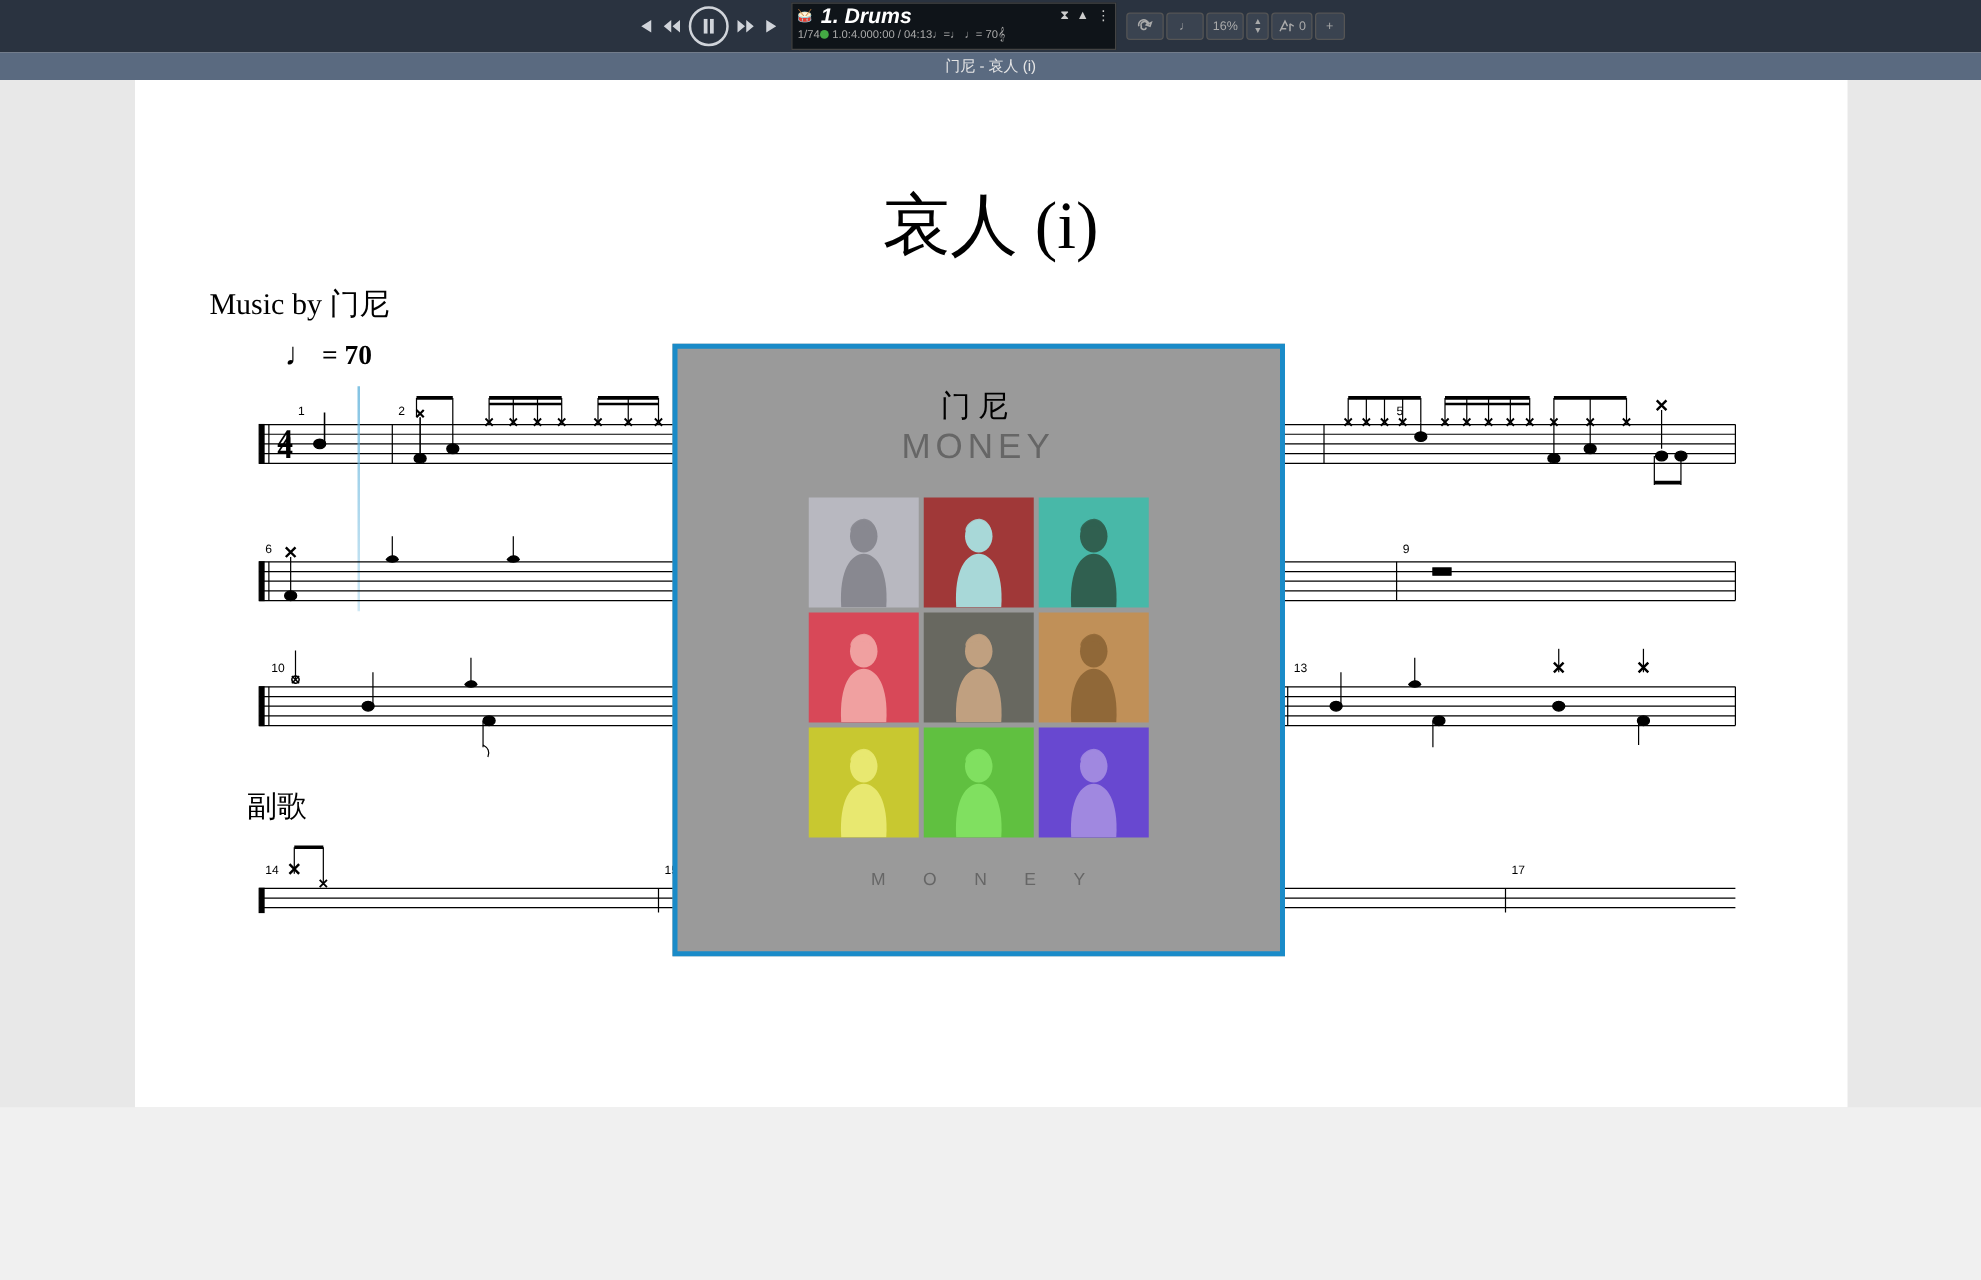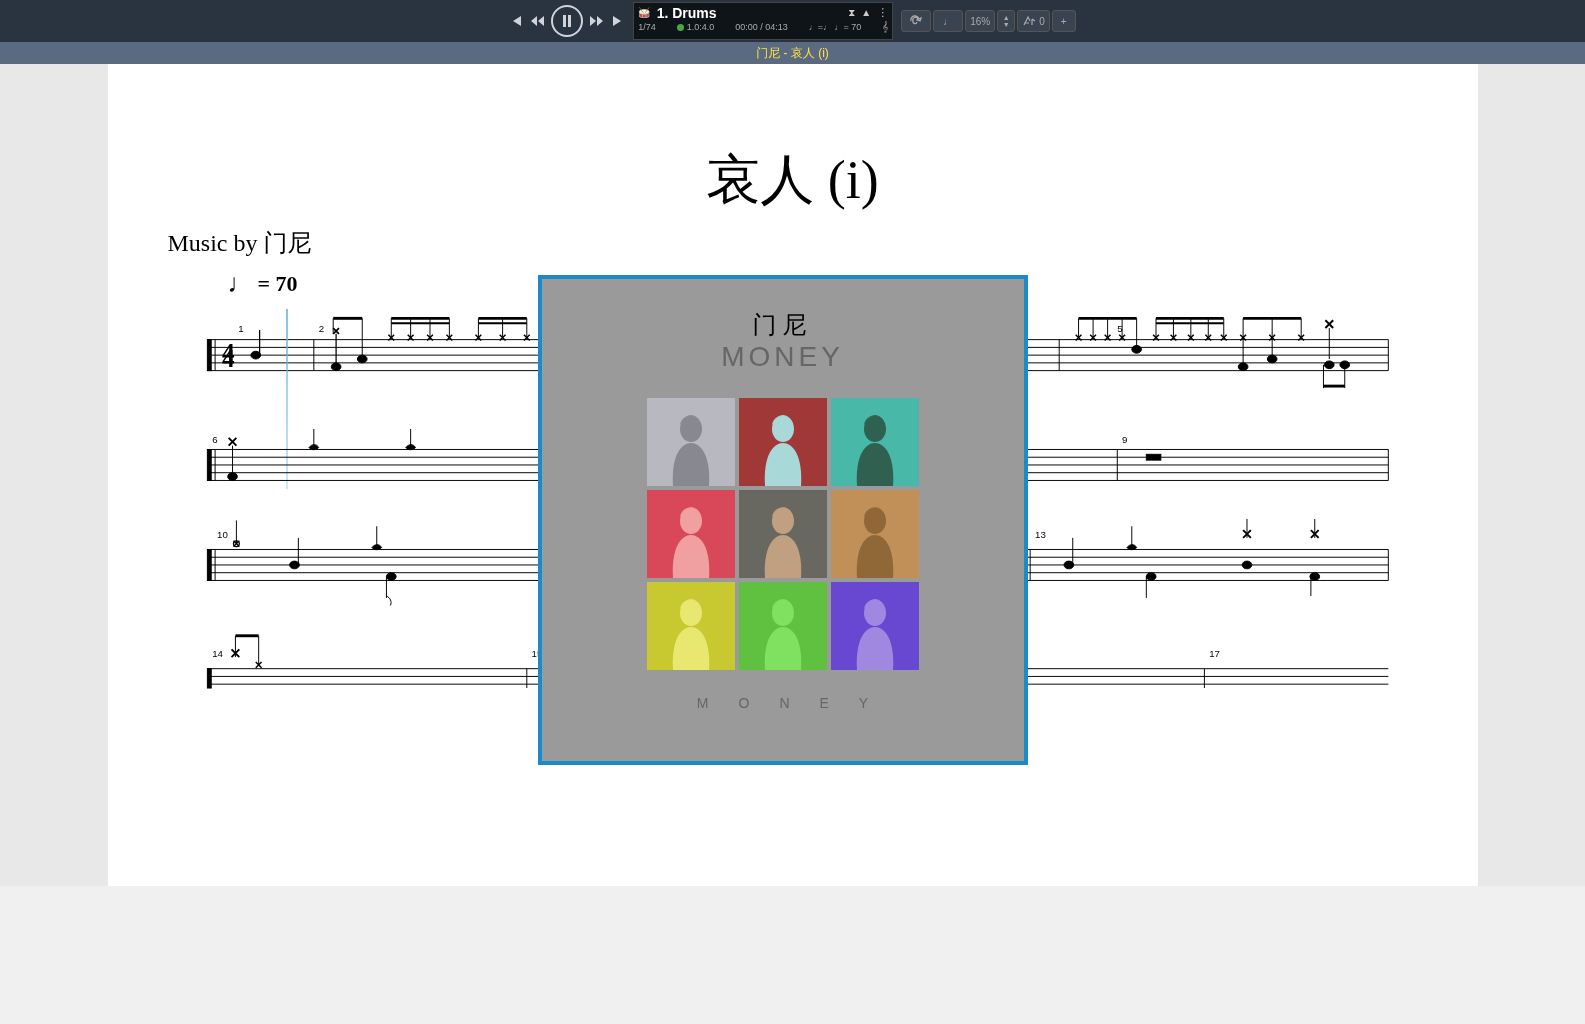--- a/index.html
+++ b/index.html
@@ -56,26 +56,26 @@
     gap: 6px;
     height: 15px;
   }
   .track-bottom {
     display: flex;
     align-items: center;
     gap: 0;
     height: 14px;
     font-size: 9px;
     color: #aaa;
-    justify-content: space-between;
   }
   .track-name {
     color: #fff;
     font-weight: bold;
-    font-size: 14px;
+    font-size: 17px;
+    font-style: italic;
   }
   .right-controls {
     display: flex;
     align-items: center;
     gap: 2px;
   }
   .ctrl-box {
     background: #3a4350;
     border: 1px solid #555;
     border-radius: 3px;
@@ -83,21 +83,21 @@
     min-width: 20px;
     display: flex;
     align-items: center;
     justify-content: center;
     color: #aaa;
     font-size: 10px;
     padding: 0 4px;
   }
   .title-bar {
     background: #5a6a80;
-    color: #fde047;
+    color: #e5e5e5;
     text-align: center;
     font-size: 12px;
     padding: 3px 0;
     height: 16px;
     line-height: 16px;
   }
   .score-area {
     background: #e8e8e8;
     height: calc(886px - 42px - 22px);
     position: relative;
@@ -496,20 +496,21 @@
           <g transform="translate(1160,0)">
             <path d="M0 18l8-8M0 10l8 8" stroke-width="2"></path>
             <line x1="4" y1="18" x2="4" y2="-2"></line>
             <ellipse cx="4" cy="58" rx="5" ry="4"></ellipse>
             <line x1="0" y1="58" x2="0" y2="78"></line>
           </g>
         </g>
       </svg>
     </div>
 
+    <div class="section-label">副歌</div>
 
     <div class="staff-line" style="height:60px">
       <svg class="staff-svg" viewBox="0 0 1250 60">
         <g stroke="#000" stroke-width="1">
           <line x1="20" y1="40" x2="1240" y2="40"></line>
             <line x1="20" y1="48" x2="1240" y2="48"></line>
           <line x1="20" y1="56" x2="1240" y2="56"></line>
           <rect x="20" y="40" width="4" height="20" fill="#000"></rect>
           <line x1="350" y1="40" x2="350" y2="60"></line>
           <line x1="700" y1="40" x2="700" y2="60"></line>

